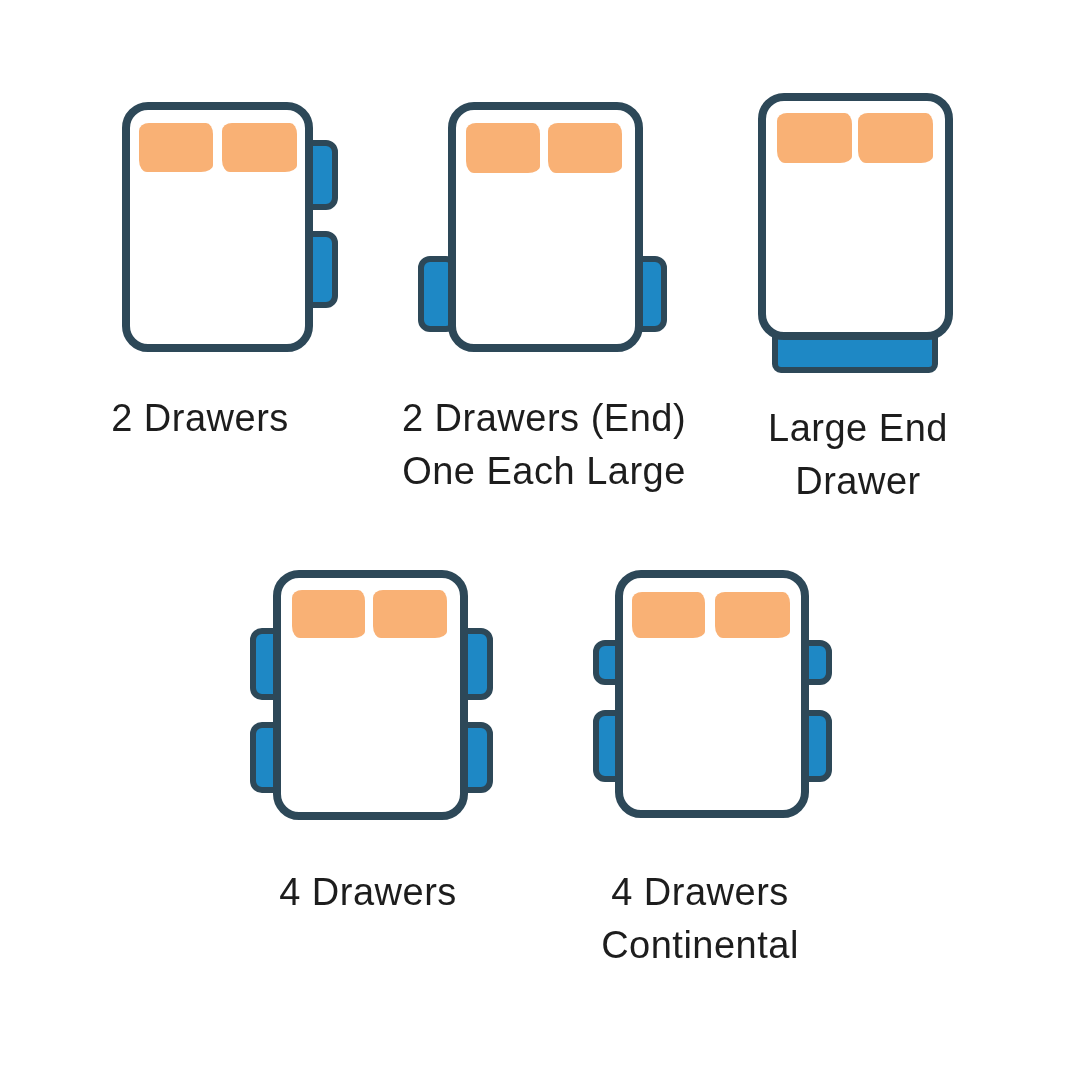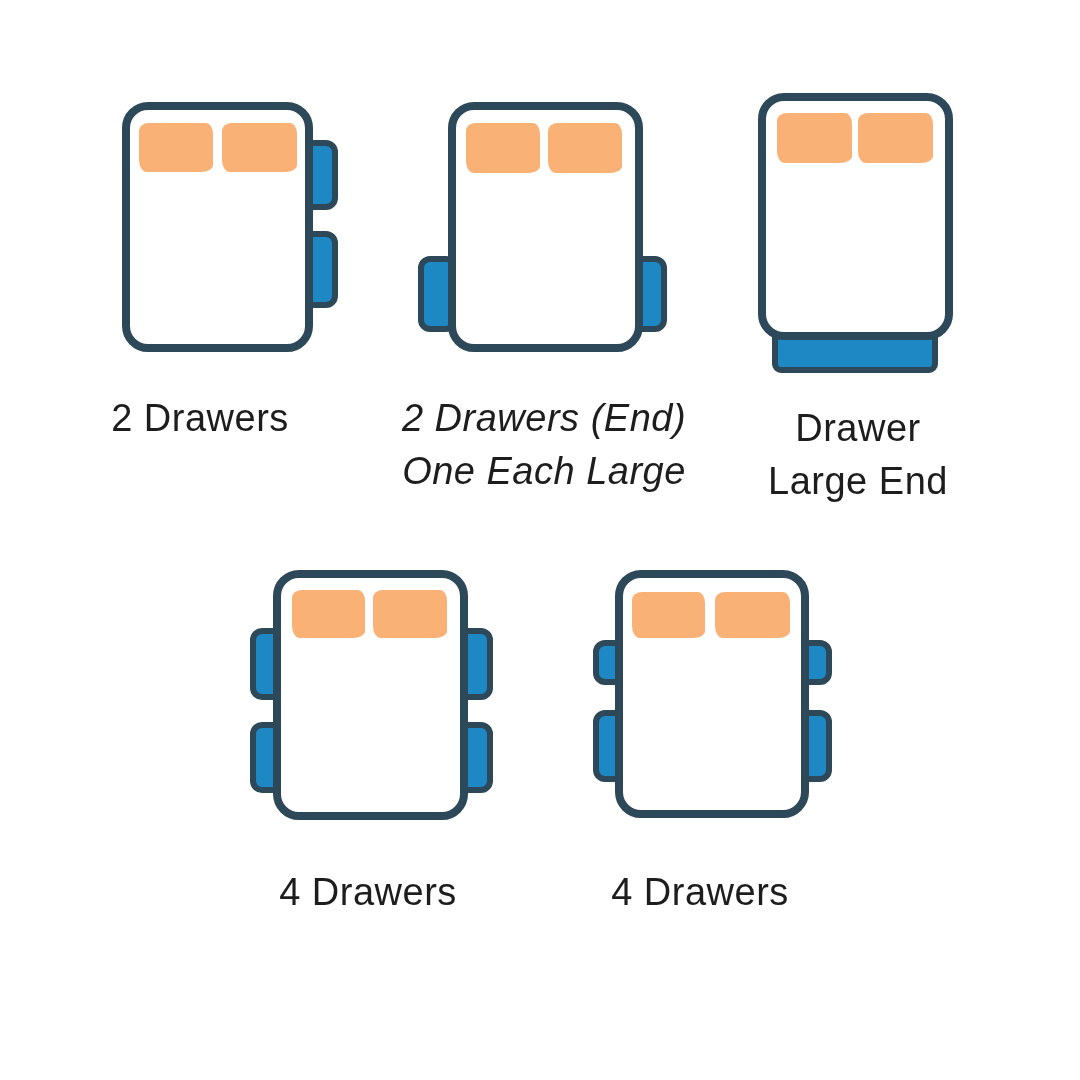--- a/index.html
+++ b/index.html
@@ -58,34 +58,34 @@
       <div>2 Drawers</div>
     </div>
   </div>
 
   <div>
     <div class="drawer" style="left:418px;top:256px;width:40px;height:76px;"></div>
     <div class="drawer" style="left:627px;top:256px;width:40px;height:76px;"></div>
     <div class="bed" style="left:448px;top:102px;width:195px;height:250px;"></div>
     <div class="pillow" style="left:466px;top:123px;width:74px;height:50px;"></div>
     <div class="pillow" style="left:548px;top:123px;width:74px;height:50px;"></div>
-    <div class="label" style="left:394px;top:392px;width:300px;font-style:italic;">
+    <div class="label" style="left:394px;top:392px;width:300px;">
       <div>2 Drawers (End)</div>
       <div>One Each Large</div>
     </div>
   </div>
 
   <div>
     <div class="drawer" style="left:772px;top:325px;width:166px;height:48px;border-radius:9px;"></div>
     <div class="bed" style="left:758px;top:93px;width:195px;height:247px;"></div>
     <div class="pillow" style="left:777px;top:113px;width:75px;height:50px;"></div>
     <div class="pillow" style="left:858px;top:113px;width:75px;height:50px;"></div>
     <div class="label" style="left:718px;top:402px;width:280px;">
+      <div>Large End</div>
       <div>Drawer</div>
-      <div>Large End</div>
     </div>
   </div>
 
   <div>
     <div class="drawer" style="left:250px;top:628px;width:40px;height:72px;"></div>
     <div class="drawer" style="left:250px;top:722px;width:40px;height:71px;"></div>
     <div class="drawer" style="left:453px;top:628px;width:40px;height:72px;"></div>
     <div class="drawer" style="left:453px;top:722px;width:40px;height:71px;"></div>
     <div class="bed" style="left:273px;top:570px;width:195px;height:250px;"></div>
     <div class="pillow" style="left:292px;top:590px;width:73px;height:48px;"></div>
@@ -98,16 +98,17 @@
   <div>
     <div class="drawer" style="left:593px;top:640px;width:40px;height:45px;"></div>
     <div class="drawer" style="left:593px;top:710px;width:40px;height:72px;"></div>
     <div class="drawer" style="left:792px;top:640px;width:40px;height:45px;"></div>
     <div class="drawer" style="left:792px;top:710px;width:40px;height:72px;"></div>
     <div class="bed" style="left:615px;top:570px;width:194px;height:248px;"></div>
     <div class="pillow" style="left:632px;top:592px;width:73px;height:46px;"></div>
     <div class="pillow" style="left:715px;top:592px;width:75px;height:46px;"></div>
     <div class="label" style="left:560px;top:866px;width:280px;">
       <div>4 Drawers</div>
+      <div>Continental</div>
     </div>
   </div>
 
 </div>
 
 </body></html>

